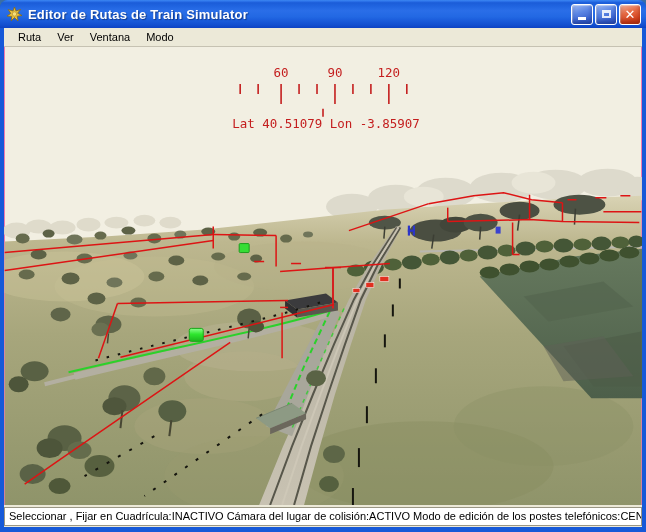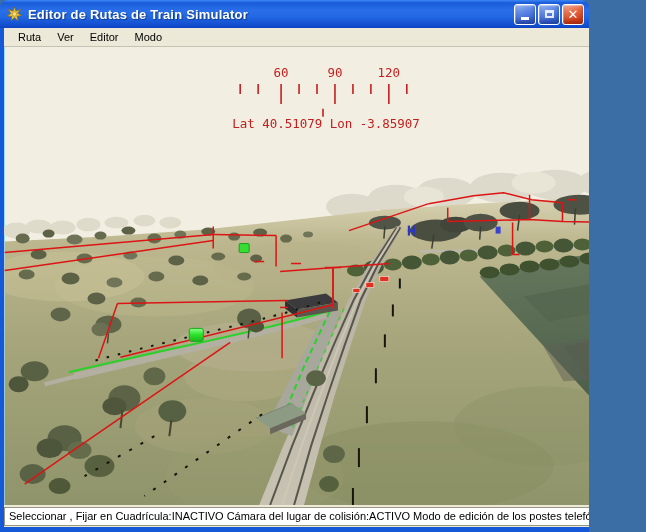--- a/index.html
+++ b/index.html
@@ -1,16 +1,16 @@
 <!DOCTYPE html>
 <html><head>
 <meta charset="utf-8">
 <style>
   html,body{margin:0;padding:0;background:#3a6ea5;font-family:"Liberation Sans",sans-serif;}
-  .window{width:589px;height:532px;position:relative;border-radius:8px 8px 0 0;overflow:hidden;
+  .window{width:646px;height:532px;position:relative;border-radius:8px 8px 0 0;overflow:hidden;
           background:#1659d8;box-sizing:border-box;}
   
   .titlebar{height:28px;display:flex;align-items:center;padding:0 5px 0 6px;box-sizing:border-box;
     background:linear-gradient(180deg,#3d87f0 0%,#2f76ec 4%,#1b5cd8 10%,#2064e0 22%,#2a6ee8 38%,
                #2268e3 60%,#1a5bda 74%,#1350d0 88%,#0f47c8 96%,#0d41c2 100%);}
   .titlebar .title{color:#fff;font-weight:bold;font-size:13px;margin-left:5px;flex:1;
     text-shadow:1px 1px 1px #123a8a;letter-spacing:.2px;white-space:nowrap;}
   .appicon{width:17px;height:17px;display:inline-block;}
   .winbtns{display:flex;gap:2px;}
   .xpbtn{width:22px;height:21px;border:1px solid #fff;border-radius:3px;box-sizing:border-box;
@@ -22,21 +22,21 @@
   .glyph-min{width:8px;height:3px;background:#fff;align-self:flex-end;margin-bottom:4px;}
   .glyph-max{width:9px;height:8px;border:2px solid #fff;border-top-width:3px;box-sizing:border-box;opacity:.85;}
   .glyph-x{color:#fff;font-size:13px;font-weight:bold;line-height:1;font-family:"DejaVu Sans",sans-serif;}
   
   .frame{border-left:4px solid #1659d8;border-right:4px solid #1659d8;width:646px;box-sizing:border-box;}
   
   .menubar{height:19px;background:#ece9d8;display:flex;align-items:center;padding-left:6px;
     border-bottom:1px solid #c6c2b2;box-sizing:border-box;}
   .menubar .mi{font-size:11px;color:#000;padding:2px 8px;cursor:default;}
   
-  .viewport{width:638px;height:458px;position:relative;background:#7dd3fc;overflow:hidden;}
+  .viewport{width:638px;height:458px;position:relative;background:#ec4899;overflow:hidden;}
   
   .statusbar{height:22px;background:#ece9d8;box-sizing:border-box;padding-top:2px;}
   .status-inner{height:19px;background:#fff;border:1px solid #9a9684;box-sizing:border-box;
     font-size:11px;color:#000;line-height:16px;padding-left:4px;white-space:nowrap;overflow:hidden;}
 </style>
 </head>
 <body>
 
 <div class="window">
 
@@ -58,21 +58,21 @@
       <span class="xpbtn close">
           <span class="glyph-x">✕</span>
         </span>
     </span>
   </div>
 
   <div class="frame">
     <div class="menubar">
       <span class="mi">Ruta</span>
       <span class="mi">Ver</span>
-      <span class="mi">Editor</span>
+      <span class="mi">Ventana</span>
       <span class="mi">Modo</span>
     </div>
 
     <div class="viewport">
       <svg width="638" height="458" viewBox="0 0 638 459">
         <defs>
           <linearGradient id="gg" x1="0" y1="0" x2="0" y2="1">
             <stop offset="0%" stop-color="#d9d3b4"></stop>
               <stop offset="15%" stop-color="#bdb78f"></stop>
             <stop offset="45%" stop-color="#a7a67c"></stop>

